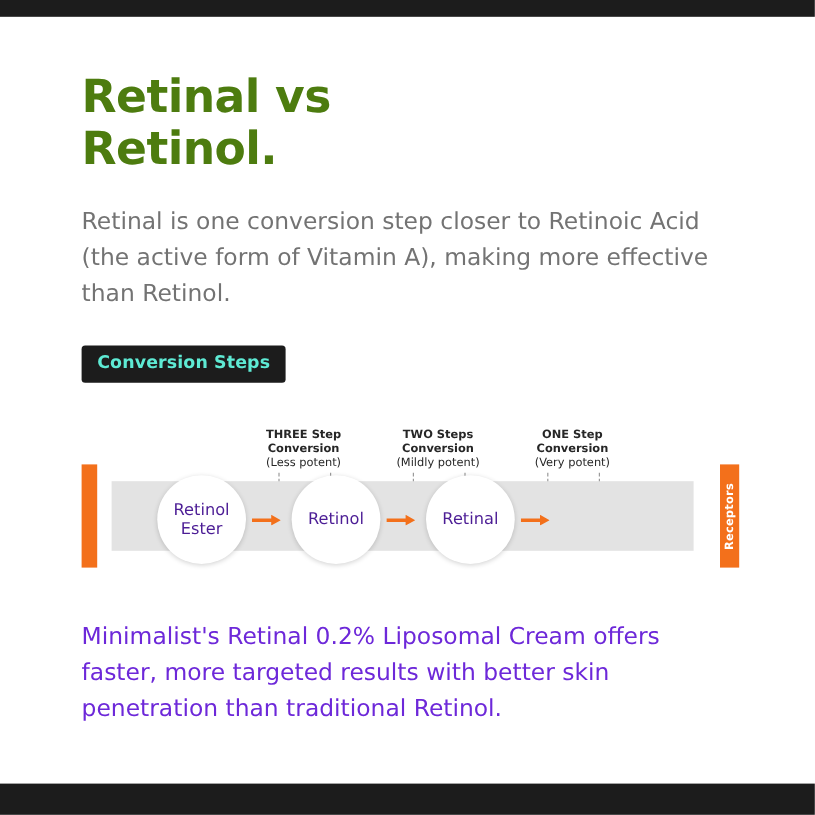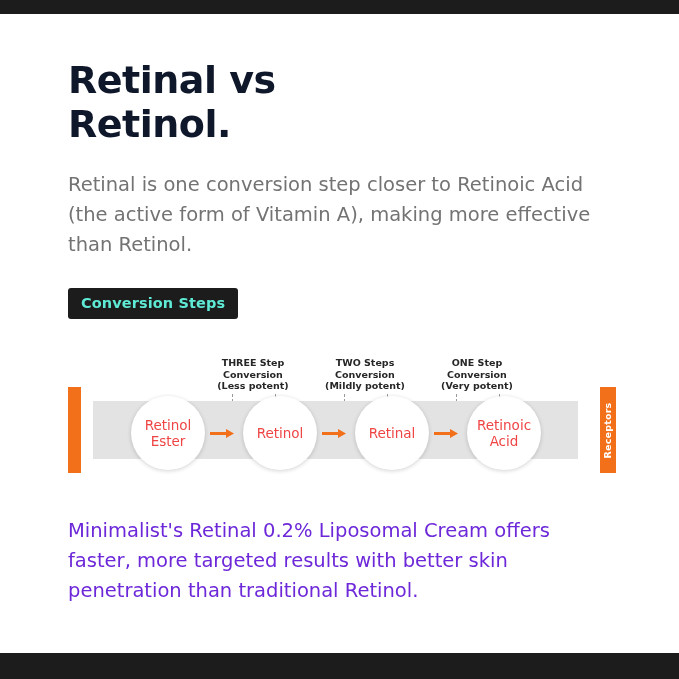--- a/index.html
+++ b/index.html
@@ -39,21 +39,21 @@
     left: 68px;
     top: 58px;
     width: 545px;
   }
   h1.title {
     margin: 0;
     font-family: "DejaVu Sans", sans-serif;
     font-size: 38px;
     line-height: 44px;
     font-weight: bold;
-    color: #0f172a;
+    color: #4d7c0f;
     letter-spacing: -0.5px;
   }
   .title-line {
     display: block;
   }
   p.lead {
     margin: 24px 0 0 0;
     font-size: 19.5px;
     line-height: 30px;
     color: #737373;
@@ -122,21 +122,21 @@
     top: 47px;
     width: 74px;
     height: 74px;
     border-radius: 50%;
     background: #ffffff;
     box-shadow: 0 1px 4px rgba(0,0,0,0.18);
     display: flex;
     align-items: center;
     justify-content: center;
     text-align: center;
-    color: #ef4444;
+    color: #4c1d95;
     font-size: 13.5px;
     line-height: 16px;
   }
   .bubble span { display: block; padding: 0 4px; }
   .b1 { left: 63px; }
   .b2 { left: 175px; }
   .b3 { left: 287px; }
   .b4 { left: 399px; }
 
   .arrow {
@@ -154,21 +154,21 @@
     position: absolute;
     top: 0;
     width: 108px;
     text-align: center;
     font-size: 9.5px;
     line-height: 11.5px;
     color: #262626;
     font-weight: bold;
   }
   .step-note .sub {
-    font-weight: bold;
+    font-weight: normal;
   }
   .bracket {
     position: absolute;
     width: 42px;
     height: 12px;
     border-left: 1px dashed #9a9a9a;
     border-right: 1px dashed #9a9a9a;
     border-bottom: 1px dashed #9a9a9a;
     top: 37px;
     left: 33px;
@@ -243,23 +243,20 @@
 
       <div class="bubble b1">
         <span>Retinol Ester</span>
       </div>
       <div class="bubble b2">
         <span>Retinol</span>
       </div>
       <div class="bubble b3">
         <span>Retinal</span>
       </div>
-      <div class="bubble b4">
-        <span>Retinoic Acid</span>
-      </div>
 
       <div class="arrow a1">
         <svg width="24" height="9" viewBox="0 0 24 9">
             <path d="M0 3 L16 3 L16 0 L24 4.5 L16 9 L16 6 L0 6 Z" fill="#f3701b"></path>
           </svg>
       </div>
       <div class="arrow a2">
         <svg width="24" height="9" viewBox="0 0 24 9">
             <path d="M0 3 L16 3 L16 0 L24 4.5 L16 9 L16 6 L0 6 Z" fill="#f3701b"></path>
           </svg>

